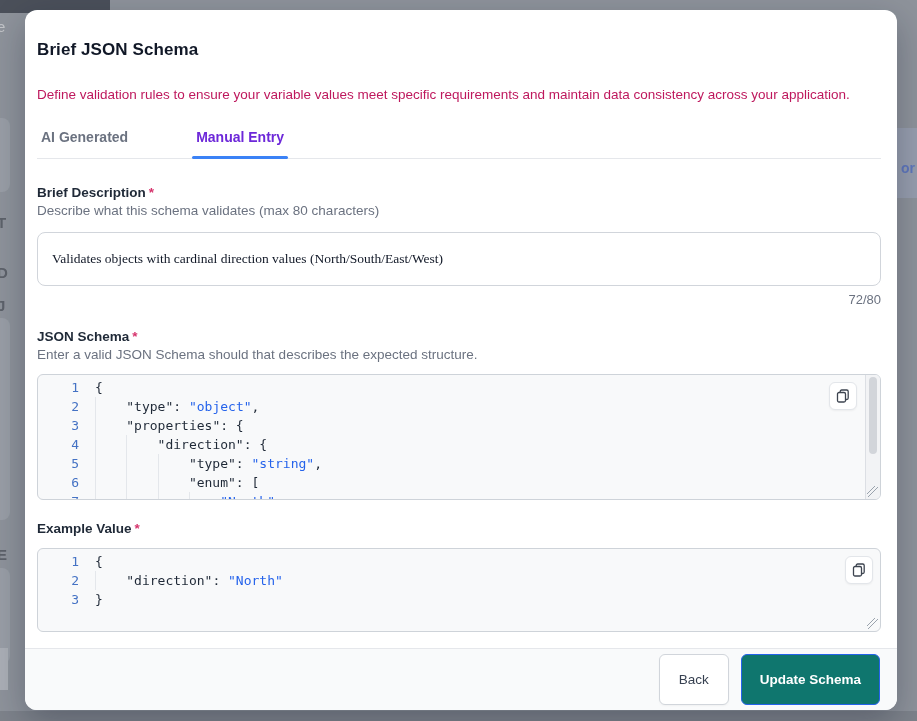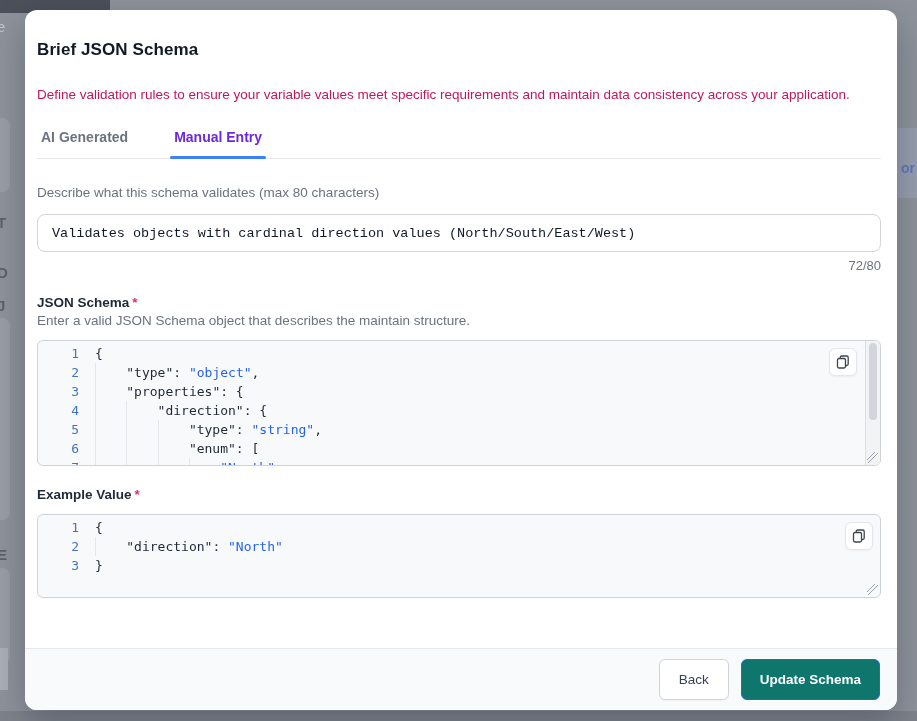--- a/index.html
+++ b/index.html
@@ -31,45 +31,45 @@
     position:absolute; left:25px; top:10px; width:872px; height:700px;
     background:#ffffff; border-radius:12px;
     box-shadow:0 12px 34px rgba(15,23,42,.30);
   }
   .modal-body { padding:0 16px 0 12px; }
 
   .title { margin-top:30px; font-size:17px; font-weight:700; color:#111827; letter-spacing:.1px; }
   .subtitle { margin-top:27px; font-size:13.5px; color:#be185d; }
 
   
-  .tabs { margin-top:27px; display:flex; gap:38px; border-bottom:1px solid #e5e7eb; }
+  .tabs { margin-top:27px; display:flex; gap:60px; border-bottom:1px solid #e5e7eb; }
   .tab {
     background:none; border:none; cursor:pointer; position:relative;
     padding:0 4px 13px 4px; font-size:14px; font-weight:600; color:#6b7280;
     font-family:inherit;
   }
   .tab.active { color:#6d28d9; }
   .tab.active::after {
     content:""; position:absolute; left:0; right:0; bottom:-1px; height:3px;
     background:#3b82f6; border-radius:2px;
   }
 
   
   .field-label { font-size:13.5px; font-weight:700; color:#1f2937; }
   .req { color:#d6336c; font-weight:700; margin-left:3px; }
   .field-helper { margin-top:3px; font-size:13.5px; color:#6b7280; }
   .sec-brief { margin-top:26px; }
   .sec-schema { margin-top:22px; }
   .sec-example { margin-top:21px; }
 
   .text-input {
-    margin-top:14px; width:100%; height:38px;
+    margin-top:14px; width:100%; height:54px;
     border:1px solid #d1d5db; border-radius:8px;
     padding:0 14px; font-size:13.5px; color:#111827;
-    font-family:Liberation Mono, monospace; background:#fff; outline:none; display:block;
+    font-family:Liberation Serif, serif; background:#fff; outline:none; display:block;
   }
   .char-counter { margin-top:6px; text-align:right; font-size:13px; color:#6b7280; }
 
   
   .editor {
     margin-top:12px; position:relative;
     background:#f8f9fa; border:1px solid #ced3d9; border-radius:6px;
     overflow:hidden;
   }
   .editor.schema { height:126px; }
@@ -105,21 +105,21 @@
   }
 
   
   .footer {
     position:absolute; left:0; right:0; bottom:0; height:62px;
     background:#f9fafb; border-top:1px solid #e5e7eb;
     border-radius:0 0 12px 12px;
     display:flex; align-items:center; justify-content:flex-end;
     gap:12px; padding-right:17px;
   }
-  .btn { height:41px; border-radius:6px; font-size:13.5px; cursor:pointer; font-family:inherit; }
+  .btn { height:51px; border-radius:6px; font-size:13.5px; cursor:pointer; font-family:inherit; }
   .btn-back {
     background:#ffffff; border:1px solid #d1d5db; color:#374151; padding:0 19px; font-weight:500;
     box-shadow:0 1px 2px rgba(0,0,0,.04);
   }
   .btn-submit {
     background:#0f766e; border:1px solid #2563eb; color:#ffffff; padding:0 18px; font-weight:600;
   }
 </style>
 </head>
 <body>
@@ -145,28 +145,29 @@
 
     <div class="title">Brief JSON Schema</div>
     <div class="subtitle">Define validation rules to ensure your variable values meet specific requirements and maintain data consistency across your application.</div>
 
     <div class="tabs">
       <button class="tab">AI Generated</button>
       <button class="tab active">Manual Entry</button>
     </div>
 
     <div class="sec-brief">
+      <div class="field-label"><span>Brief Description</span><span class="req">*</span></div>
       <div class="field-helper">Describe what this schema validates (max 80 characters)</div>
       <input class="text-input" type="text" value="Validates objects with cardinal direction values (North/South/East/West)" style="">
       <div class="char-counter">72/80</div>
     </div>
 
     <div class="sec-schema">
       <div class="field-label"><span>JSON Schema</span><span class="req">*</span></div>
-      <div class="field-helper">Enter a valid JSON Schema object that describes the maintain structure.</div>
+      <div class="field-helper">Enter a valid JSON Schema should that describes the expected structure.</div>
       <div class="editor schema">
         <div class="code-lines">
             <div class="line">
               <span class="ln">1</span>
               <span class="lc"><span class="tok-p">{</span></span>
             </div>
             <div class="line">
               <span class="ln">2</span>
               <span class="lc"><span class="g"></span><span class="tok-k">"type"</span><span class="tok-p">: </span><span class="tok-s">"object"</span><span class="tok-p">,</span></span>
             </div>

